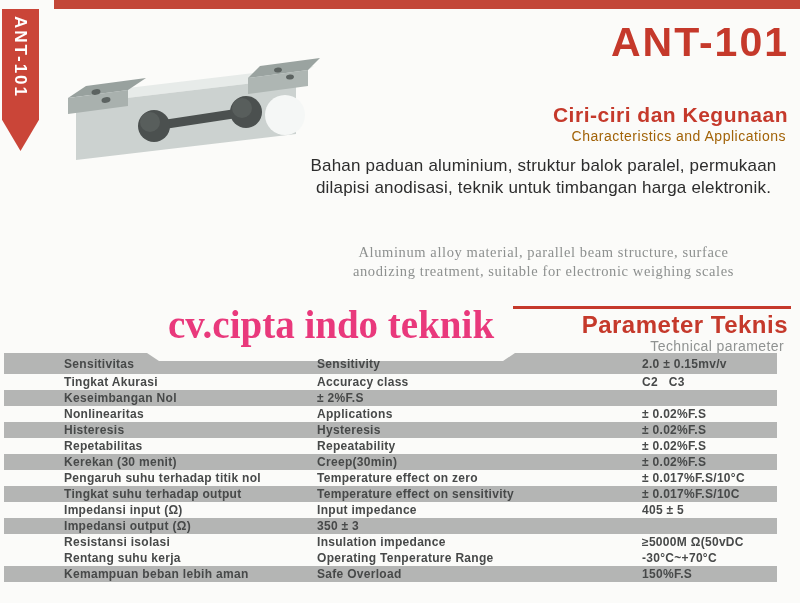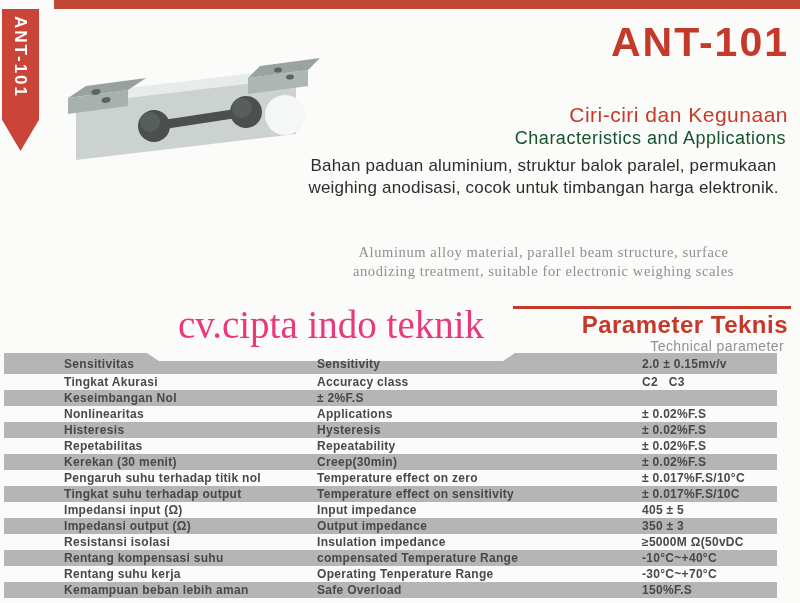--- a/index.html
+++ b/index.html
@@ -18,35 +18,35 @@
   }
   .ribbon span{
     writing-mode:vertical-rl;color:#fff;font-weight:bold;font-size:17px;letter-spacing:2px;line-height:1;
   }
   .model-title{
     position:absolute;top:20px;right:11px;font-size:41px;font-weight:bold;color:#c5392b;
     letter-spacing:2px;line-height:1.1;
   }
   .photo{position:absolute;left:66px;top:42px;width:254px;height:126px;}
   
-  .sec1-title{position:absolute;top:103px;right:12px;font-size:21px;font-weight:normal;color:#c5392b;letter-spacing:0.5px;margin-left:36px;}
-  .sec1-sub{position:absolute;top:128px;right:14px;font-size:18px;color:#14532d;letter-spacing:0.5px;}
+  .sec1-title{position:absolute;top:103px;right:12px;font-size:21px;font-weight:bold;color:#c5392b;letter-spacing:0.5px;margin-left:36px;}
+  .sec1-sub{position:absolute;top:128px;right:14px;font-size:14px;color:#a16207;letter-spacing:0.5px;}
   .desc-id{
     position:absolute;left:295px;top:155px;width:497px;text-align:center;white-space:pre-line;
     font-size:17px;line-height:21.5px;color:#2d2d2d;letter-spacing:0.2px;
   }
   .desc-en{
     position:absolute;left:295px;top:243px;width:497px;text-align:center;white-space:pre-line;
     font-size:14.5px;line-height:19px;color:#8d908f;letter-spacing:0.6px;font-family:Liberation Serif, serif;
   }
   
   .watermark{
     position:absolute;left:148px;top:302px;width:366px;text-align:center;z-index:6;
     font-family:"Liberation Serif","DejaVu Serif",serif;
-    font-size:39px;color:#e9397c;line-height:1.2;
+    font-size:39px;color:#e9397c;line-height:1.2;font-weight:bold;
   }
   
   .rule{position:absolute;left:513px;top:306px;width:278px;height:3px;background:#c5392b;}
   .sec2-title{position:absolute;top:311px;right:12px;font-size:24px;font-weight:bold;color:#c5392b;letter-spacing:0.5px;}
   .sec2-sub{position:absolute;top:338px;right:16px;font-size:14px;color:#8f9291;letter-spacing:0.4px;}
   
   .spec-table{position:absolute;left:4px;top:353px;width:773px;}
   .band-first{
     position:absolute;left:0;top:0;width:100%;height:21px;background:#b4b5b4;
     clip-path:polygon(0 0,143px 0,155px 8px,499px 8px,511px 0,100% 0,100% 100%,0 100%);
@@ -96,21 +96,21 @@
     <circle cx="176" cy="66" r="10" fill="#585e5c"></circle>
   </svg>
 </div>
 
 <div class="model-title">ANT-101</div>
 
 <div class="sec1-title">Ciri-ciri dan Kegunaan</div>
 <div class="sec1-sub">Characteristics and Applications</div>
 
 <div class="desc-id">Bahan paduan aluminium, struktur balok paralel, permukaan
-weighing anodisasi, cocok untuk timbangan harga elektronik.</div>
+dilapisi anodisasi, teknik untuk timbangan harga elektronik.</div>
 <div class="desc-en">Aluminum alloy material, parallel beam structure, surface
 anodizing treatment, suitable for electronic weighing scales</div>
 
 <div class="watermark">cv.cipta indo teknik</div>
 
 <div class="rule"></div>
 <div class="sec2-title">Parameter Teknis</div>
 <div class="sec2-sub">Technical parameter</div>
 
 <div class="spec-table">
@@ -160,32 +160,26 @@
     <span class="cell-en">Temperature effect on sensitivity</span>
     <span class="cell-val">± 0.017%F.S/10C</span>
   </div>
       <div class="trow">
     <span class="cell-id">Impedansi input (Ω)</span>
     <span class="cell-en">Input impedance</span>
     <span class="cell-val">405 ± 5</span>
   </div>
       <div class="trow gray">
     <span class="cell-id">Impedansi output (Ω)</span>
-    <span class="cell-en">Output impedance</span>
     <span class="cell-val">350 ± 3</span>
   </div>
       <div class="trow">
     <span class="cell-id">Resistansi isolasi</span>
     <span class="cell-en">Insulation impedance</span>
     <span class="cell-val">≥5000M Ω(50vDC</span>
-  </div>
-      <div class="trow gray">
-    <span class="cell-id">Rentang kompensasi suhu</span>
-    <span class="cell-en">compensated Temperature Range</span>
-    <span class="cell-val">-10°C~+40°C</span>
   </div>
       <div class="trow">
     <span class="cell-id">Rentang suhu kerja</span>
     <span class="cell-en">Operating Tenperature Range</span>
     <span class="cell-val">-30°C~+70°C</span>
   </div>
       <div class="trow gray">
     <span class="cell-id">Kemampuan beban lebih aman</span>
     <span class="cell-en">Safe Overload</span>
     <span class="cell-val">150%F.S</span>

